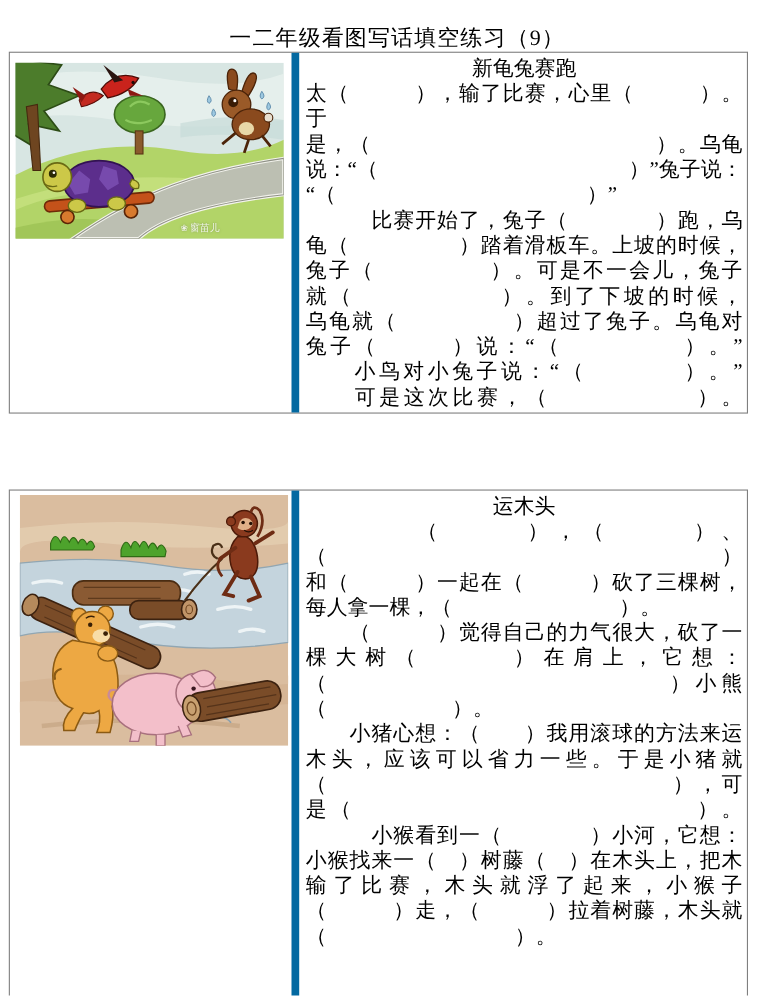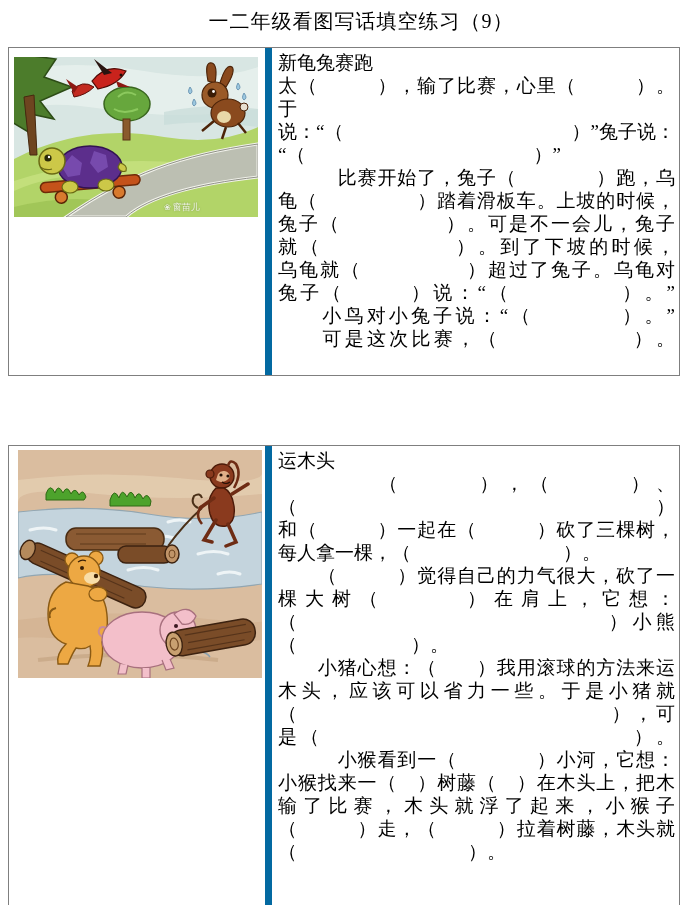--- a/index.html
+++ b/index.html
@@ -2,36 +2,36 @@
 <html><head>
 <meta charset="utf-8">
 <style>
   html,body{margin:0;padding:0;}
   body{
     width:690px;height:905px;position:relative;background:#ffffff;
     font-family:"Liberation Serif","DejaVu Serif",serif;color:#000;
     overflow:hidden;
   }
   .page-title{
-    text-align:center;font-size:20px;padding-top:8px;letter-spacing:1px;margin-left:32px;
+    text-align:center;font-size:20px;padding-top:21px;letter-spacing:1px;margin-left:32px;
   }
   .sheet-table{
     position:absolute;left:8px;width:672px;
     border:1px solid #7f7f7f;display:flex;box-sizing:border-box;background:#fff;
   }
   #table1{top:47px;height:329px;}
   #table2{top:445px;height:478px;}
   .cell-left{width:263px;flex:none;border-right:7px solid #0369a1;box-sizing:border-box;position:relative;}
   #table1 .cell-left{padding:9px 0 0 5px;}
   #table2 .cell-left{padding:4px 0 0 9px;}
   .cell-right{
     flex:1;box-sizing:border-box;padding:3px 4px 0 6px;
     font-size:19px;line-height:23px;
   }
-  .sec-title{text-align:left;}
+  .sec-title{text-align:center;}
   .line{min-height:23px;overflow:hidden;}
   .line.j{text-align:justify;text-align-last:justify;}
   .illust{display:block;}
   .watermark{
     position:absolute;font-size:9px;color:rgba(255,255,255,0.85);
     font-family:"Liberation Sans","DejaVu Sans",sans-serif;
     text-shadow:0 0 2px rgba(90,110,60,.6);
   }
   #table1 .watermark{left:155px;top:153px;}
   .watermark .flower{margin-right:2px;font-size:8px;}
@@ -111,20 +111,21 @@
         <ellipse cx="74" cy="44" rx="8" ry="6" fill="#ccc848" stroke="#6a6a14" stroke-width="1.2"></ellipse>
         <path d="M88,22 q8,2 6,8 q-6,2 -8,-4 Z" fill="#ccc848" stroke="#6a6a14" stroke-width="1.2"></path>
       </g>
     </svg>
     <div class="watermark"><span class="flower">❀</span><span>窗苗儿</span></div>
   </div>
   <div class="cell-right">
     <div class="sec-title">新龟兔赛跑</div>
     <div>
         <div class="line j">太（　　　），输了比赛，心里（　　　）。于</div>
+        <div class="line j">是，（　　　　　　　　　　　　　）。乌龟</div>
         <div class="line j">说：“（　　　　　　　　　　　　）”兔子说：</div>
         <div class="line">“（　　　　　　　　　　　　）”</div>
         <div class="line j">　　　比赛开始了，兔子（　　　　）跑，乌</div>
         <div class="line j">龟（　　　　　）踏着滑板车。上坡的时候，</div>
         <div class="line j">兔子（　　　　　）。可是不一会儿，兔子</div>
         <div class="line j">就（　　　　　　）。到了下坡的时候，</div>
         <div class="line j">乌龟就（　　　　　）超过了兔子。乌龟对</div>
         <div class="line j">兔子（　　　）说：“（　　　　　）。”</div>
         <div class="line j">　　小鸟对小兔子说：“（　　　　）。”</div>
         <div class="line j">　　可是这次比赛，（　　　　　　）。</div>

